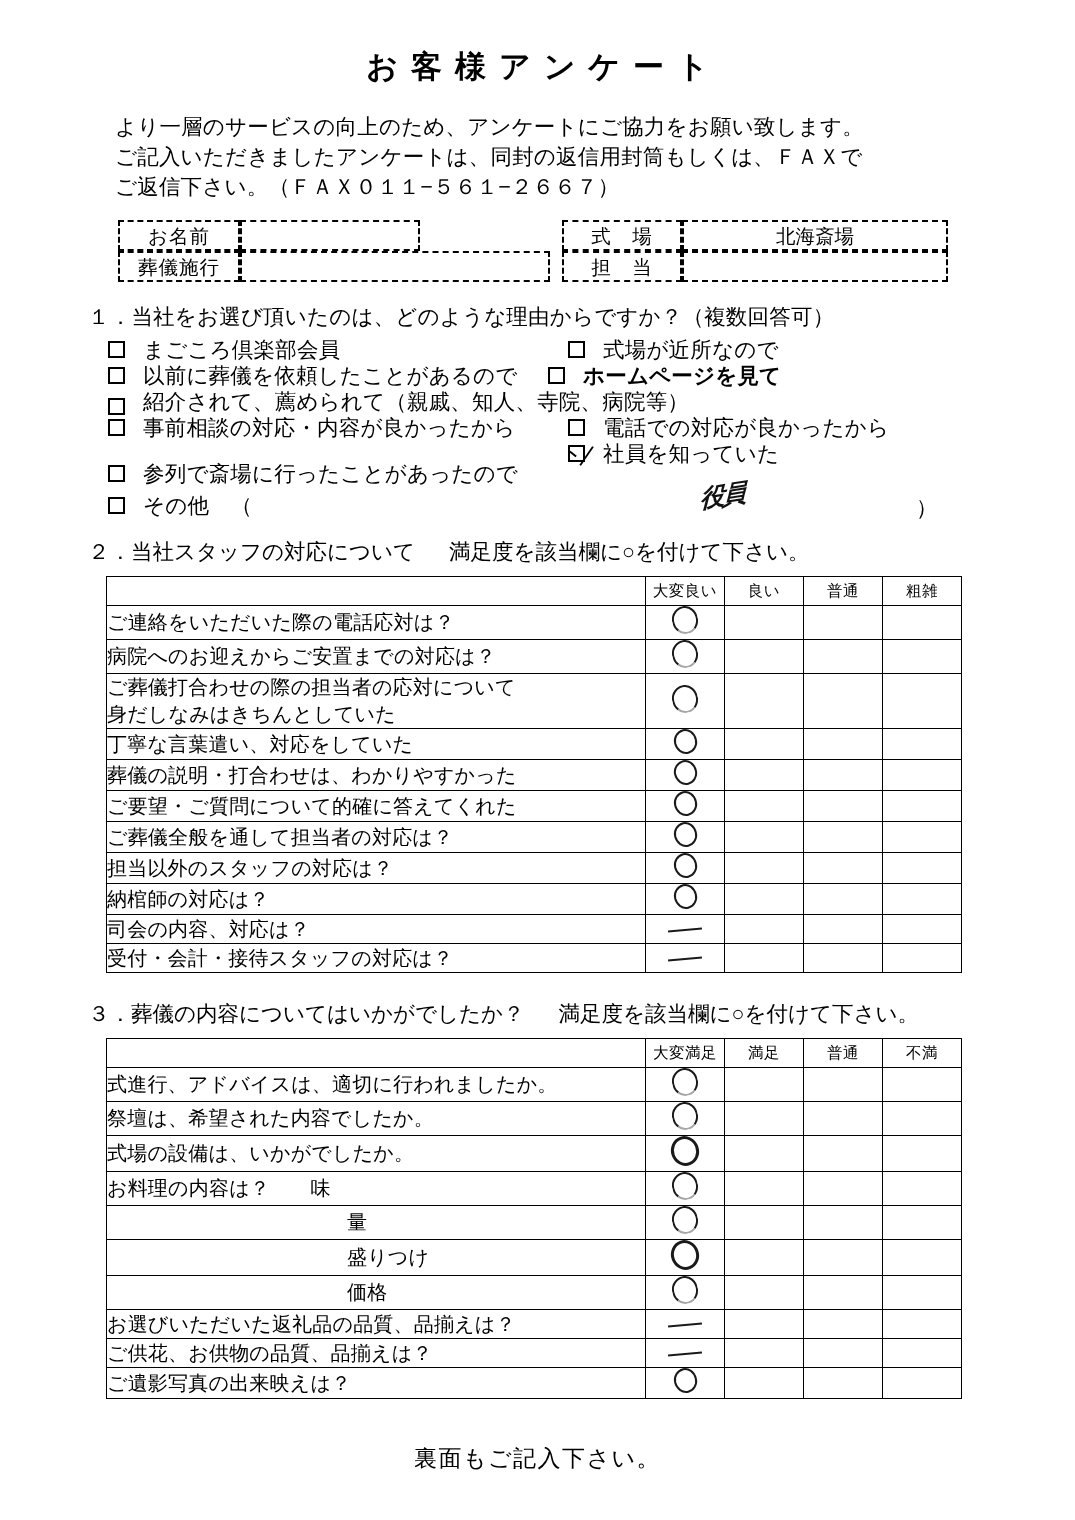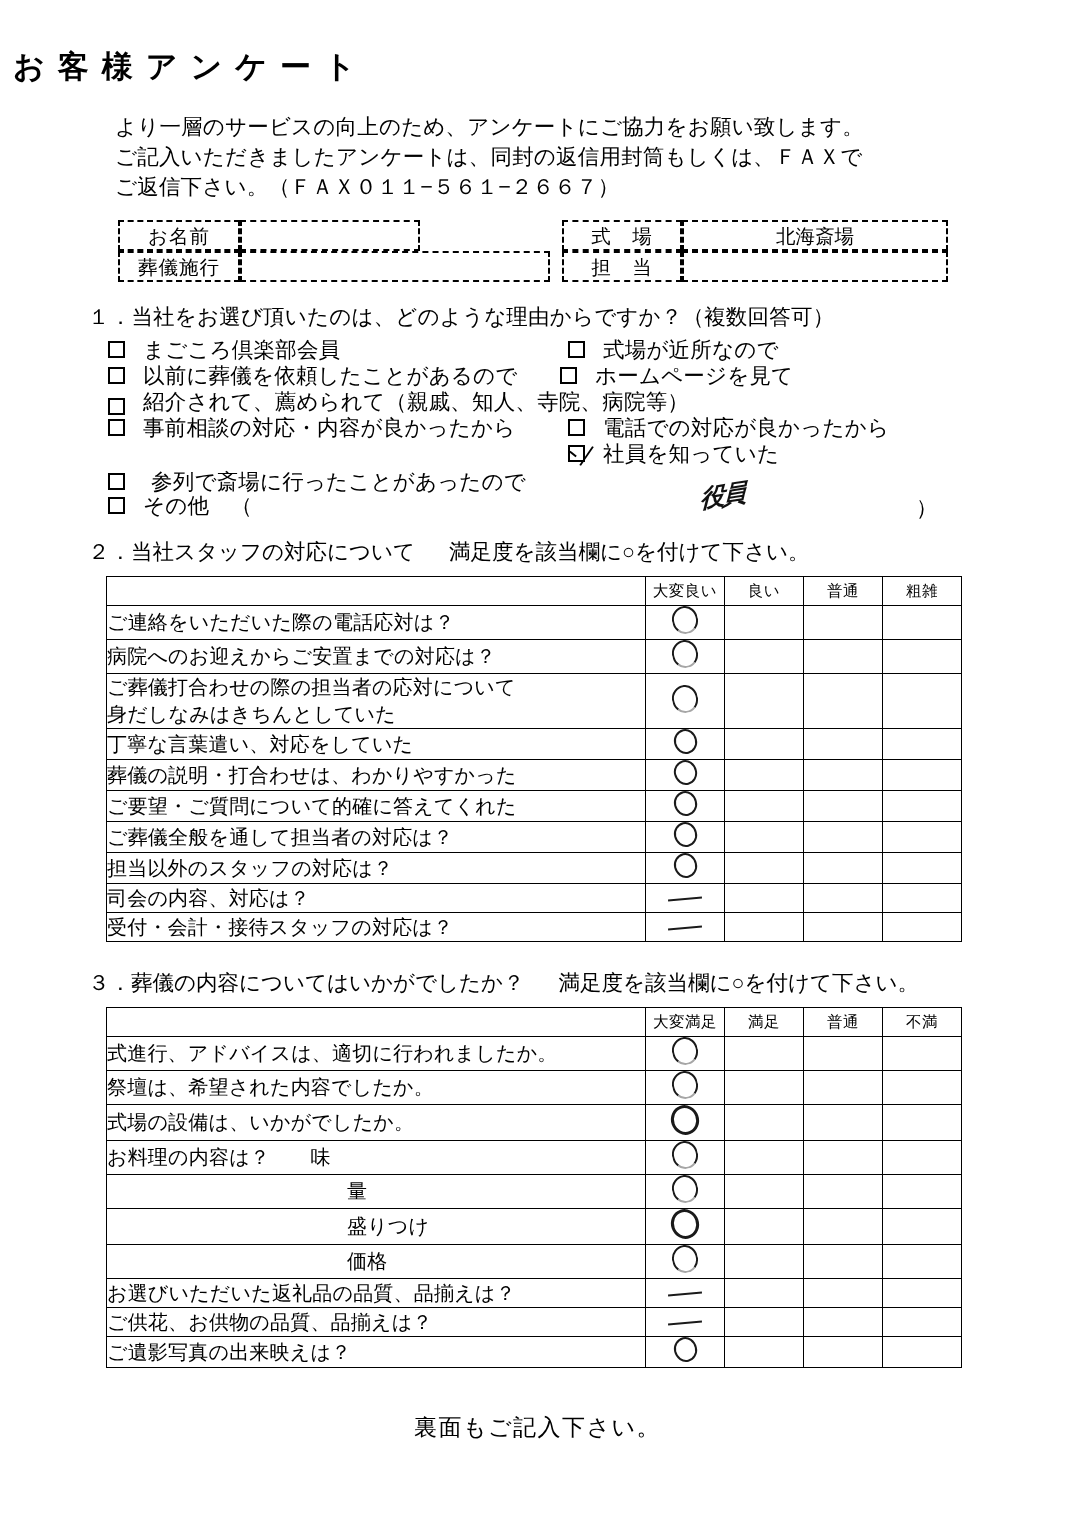--- a/index.html
+++ b/index.html
@@ -11,20 +11,21 @@
     width: 1075px;
     height: 1520px;
     position: relative;
     font-family: "Liberation Sans", "DejaVu Sans", sans-serif;
     color: #000000;
     overflow: hidden;
   }
 
   
   .doc-title {
+    text-align: center;
     font-size: 31px;
     font-weight: bold;
     letter-spacing: 13px;
     padding-top: 46px;
     text-indent: 13px;
   }
 
   
   .intro {
     margin: 24px 0 0 115px;
@@ -245,33 +246,33 @@
         <span>以前に葬儀を依頼したことがあるので</span>
       </div>
       <div class="optrow" style="left: 20px; top: 52px; align-items: flex-end;">
         <span class="cb"></span>
         <span>紹介されて、薦められて（親戚、知人、寺院、病院等）</span>
       </div>
       <div class="optrow" style="left: 20px; top: 78px;">
         <span class="cb"></span>
         <span>事前相談の対応・内容が良かったから</span>
       </div>
-      <div class="optrow" style="left: 20px; top: 132px; gap: 8px;">
+      <div class="optrow" style="left: 20px; top: 124px;">
         <span class="cb"></span>
         <span>参列で斎場に行ったことがあったので</span>
       </div>
       <div class="optrow" style="left: 20px; top: 156px;">
         <span class="cb"></span>
         <span>その他　（</span>
       </div>
       <div class="optrow" style="left: 480px; top: 0px;">
         <span class="cb"></span>
         <span>式場が近所なので</span>
       </div>
-      <div class="optrow" style="left: 472px; top: 26px;">
+      <div class="optrow" style="left: 460px; top: 26px; font-weight: bold;">
         <span class="cb"></span>
         <span>ホームページを見て</span>
       </div>
       <div class="optrow" style="left: 480px; top: 78px;">
         <span class="cb"></span>
         <span>電話での対応が良かったから</span>
       </div>
       <div class="optrow" style="left: 480px; top: 104px;">
         <span class="cb checked"></span>
         <span>社員を知っていた</span>
@@ -353,20 +354,27 @@
           <td class="acell"></td>
         </tr>
         <tr>
           <td class="qcell"><span>担当以外のスタッフの対応は？</span></td>
           <td class="acell"><span class="mark-o tight"></span></td>
           <td class="acell"></td>
           <td class="acell"></td>
           <td class="acell"></td>
         </tr>
         <tr>
+          <td class="qcell"><span>納棺師の対応は？</span></td>
+          <td class="acell"><span class="mark-o tight"></span></td>
+          <td class="acell"></td>
+          <td class="acell"></td>
+          <td class="acell"></td>
+        </tr>
+        <tr>
           <td class="qcell"><span>司会の内容、対応は？</span></td>
           <td class="acell"><span class="mark-dash"></span></td>
           <td class="acell"></td>
           <td class="acell"></td>
           <td class="acell"></td>
         </tr>
         <tr>
           <td class="qcell"><span>受付・会計・接待スタッフの対応は？</span></td>
           <td class="acell"><span class="mark-dash"></span></td>
           <td class="acell"></td>

